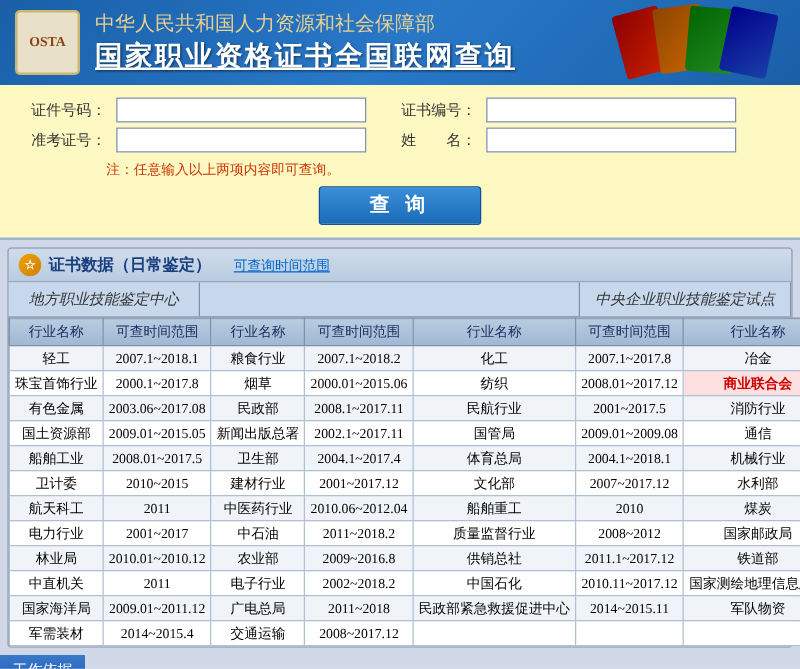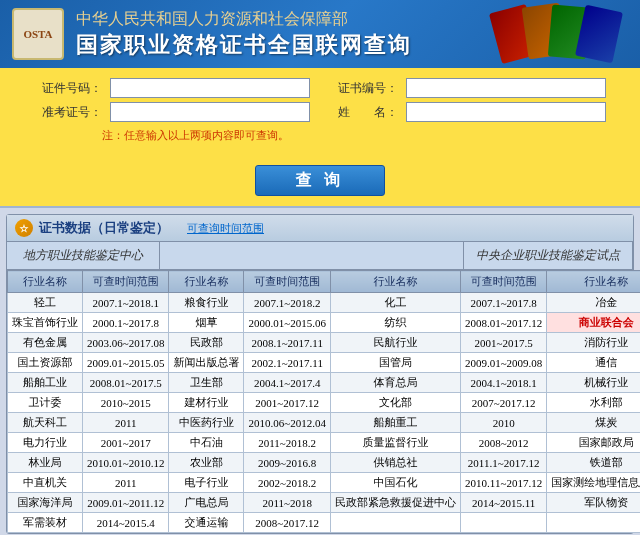--- a/index.html
+++ b/index.html
@@ -46,42 +46,43 @@
     .header-title-top {
       color: #e8d090;
       font-size: 16px;
     }
     .header-title-main {
       color: #ffffff;
       font-size: 22px;
       font-weight: bold;
       letter-spacing: 2px;
       text-shadow: 1px 1px 2px rgba(0,0,0,0.5);
+      text-decoration: underline;
     }
     .header-right {
       margin-left: auto;
       width: 200px;
       height: 52px;
       position: relative;
     }
     .cert-card {
       width: 38px;
       height: 52px;
       border-radius: 3px;
       position: absolute;
     }
     .cert-card-1 { background: linear-gradient(135deg, #8b0000, #cc2200); right: 95px; top: 0; transform: rotate(-15deg); }
     .cert-card-2 { background: linear-gradient(135deg, #8b4500, #cc6600); right: 65px; top: -3px; transform: rotate(-8deg); }
     .cert-card-3 { background: linear-gradient(135deg, #006400, #228b22); right: 40px; top: -2px; transform: rotate(5deg); }
     .cert-card-4 { background: linear-gradient(135deg, #00008b, #1a3fa8); right: 10px; top: 0; transform: rotate(12deg); }
 
     
     .search-area {
-      background: #fde047;
-      padding: 10px 22px 8px;
+      background: #fef9c3;
+      padding: 10px 5px 8px;
       border-bottom: 2px solid #a0b4d0;
     }
     .form-grid {
       display: grid;
       grid-template-columns: 80px 200px 80px 200px;
       gap: 4px 8px;
       align-items: center;
     }
     .form-label {
       text-align: right;
@@ -100,21 +101,21 @@
     }
     .form-note {
       color: #cc3300;
       font-size: 11px;
       grid-column: 1 / -1;
       padding-left: 80px;
       margin-top: 2px;
     }
     .query-btn {
       display: block;
-      margin: 22px auto 2px;
+      margin: 6px auto 2px;
       background: linear-gradient(to bottom, #3a8fd8, #1a6ab8);
       color: white;
       border: 1px solid #1050a0;
       padding: 4px 40px;
       font-size: 16px;
       font-weight: bold;
       cursor: pointer;
       letter-spacing: 4px;
       border-radius: 3px;
       text-align: right;

